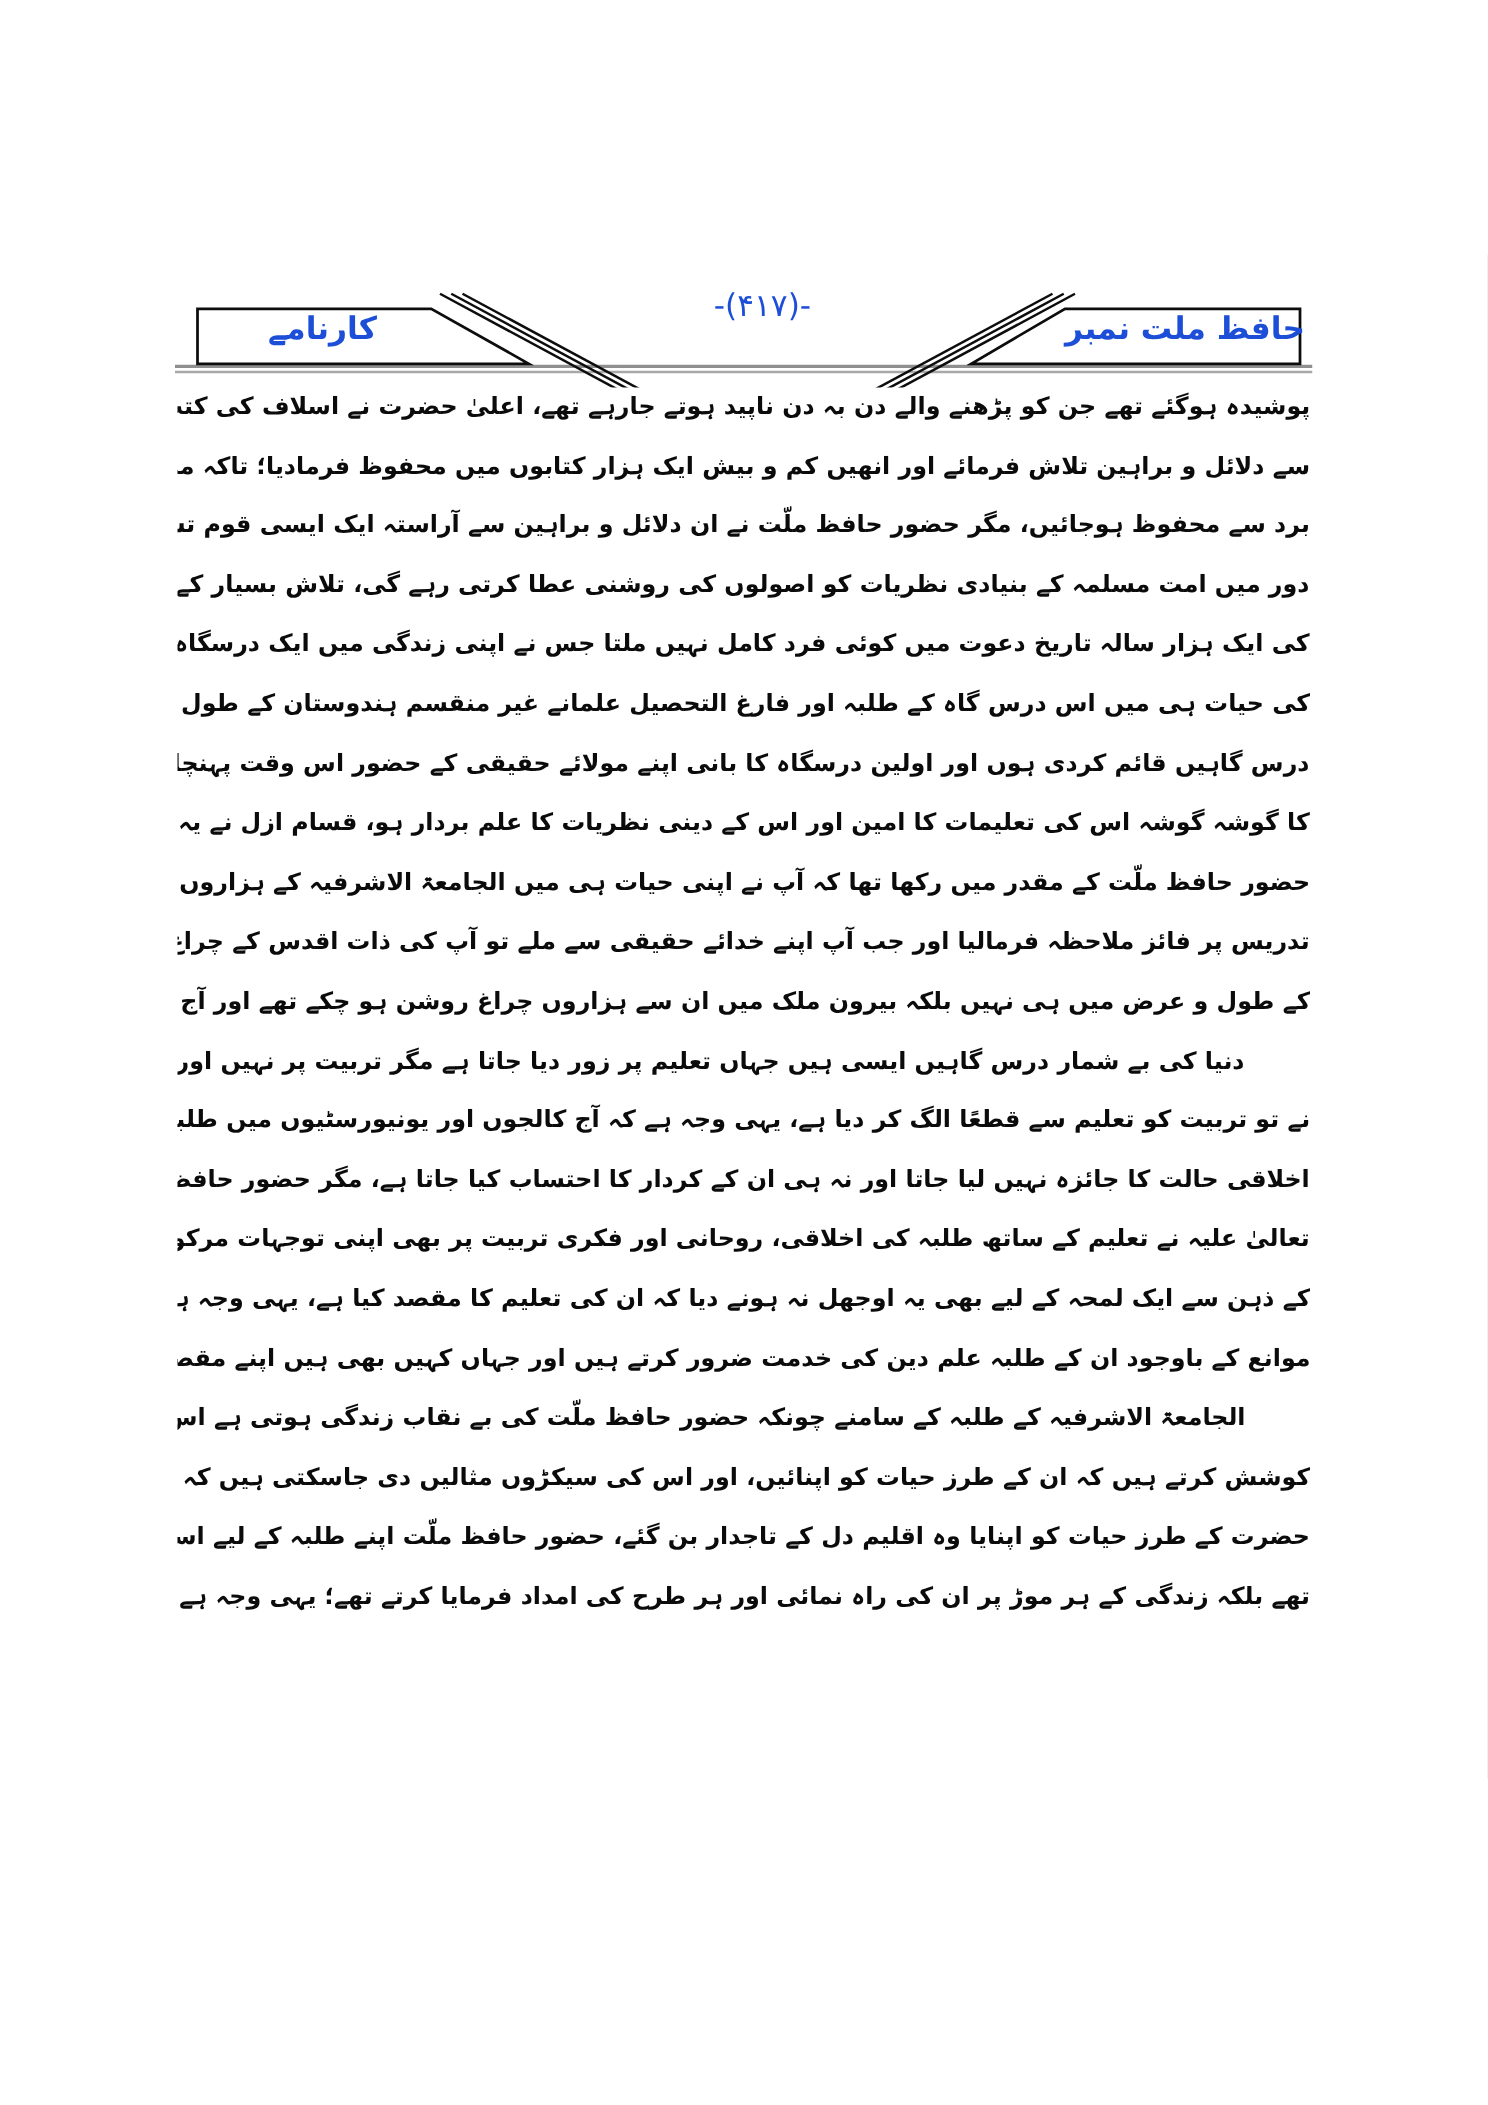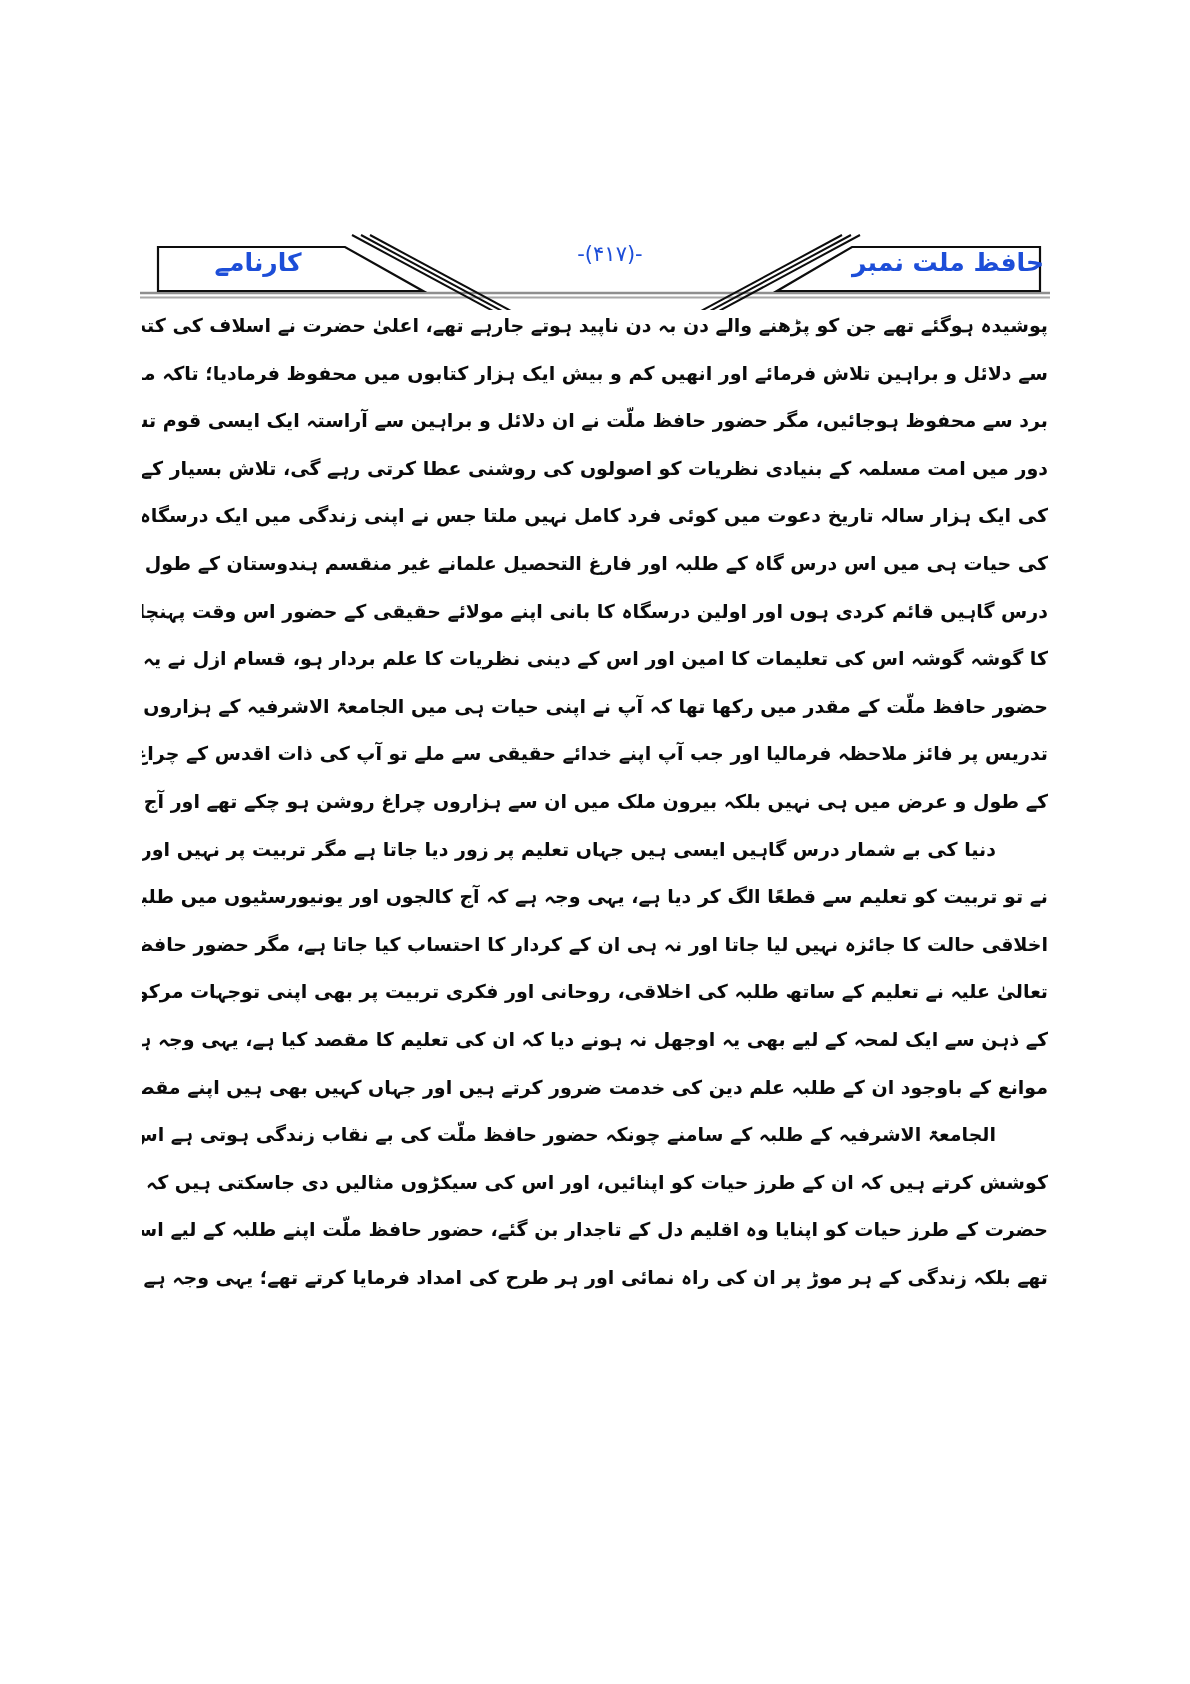--- a/index.html
+++ b/index.html
@@ -18,21 +18,21 @@
   .hdr-text{
     position:absolute;
     direction:rtl;
     font-weight:bold;
     color:#1d4ed8;
     text-align:center;
     white-space:nowrap;
   }
   .hdr-left{left:38px;top:26px;width:160px;font-size:25px;}
   .hdr-right{left:700px;top:26px;width:190px;font-size:25px;margin-left:14px;}
-  .hdr-page{left:390px;top:20px;width:160px;font-size:21px;font-weight:normal;letter-spacing:1px;}
+  .hdr-page{left:390px;top:8px;width:160px;font-size:25px;font-weight:normal;letter-spacing:1px;}
   
   .body-text{
     position:absolute;
     left:142px;top:302px;width:906px;
     direction:rtl;
   }
   .line{
     height:47.6px;
     line-height:47.6px;
     font-size:19px;

